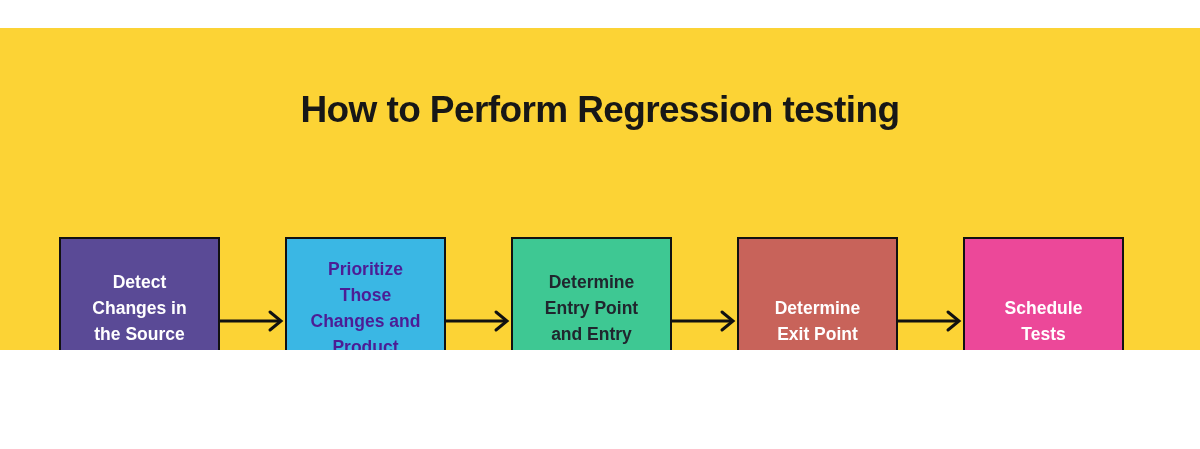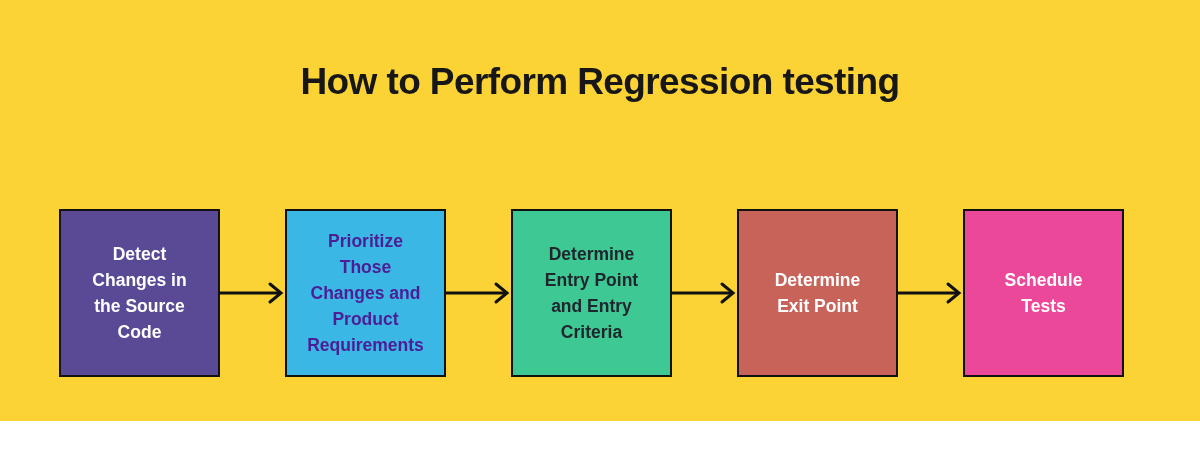--- a/index.html
+++ b/index.html
@@ -2,22 +2,23 @@
 <html><head>
 <meta charset="utf-8">
 <style>
   * { margin: 0; padding: 0; box-sizing: border-box; }
   html, body { width: 1200px; height: 449px; }
   body { font-family: "Liberation Sans", sans-serif; }
 
   .canvas {
     position: relative;
     width: 1200px;
-    height: 421px;
+    height: 322px;
     overflow: hidden;
+    margin-top: 28px;
   }
 
   .title {
     position: absolute;
     top: 60px;
     left: 0;
     width: 100%;
     text-align: center;
     font-size: 37px;
     font-weight: 700;

